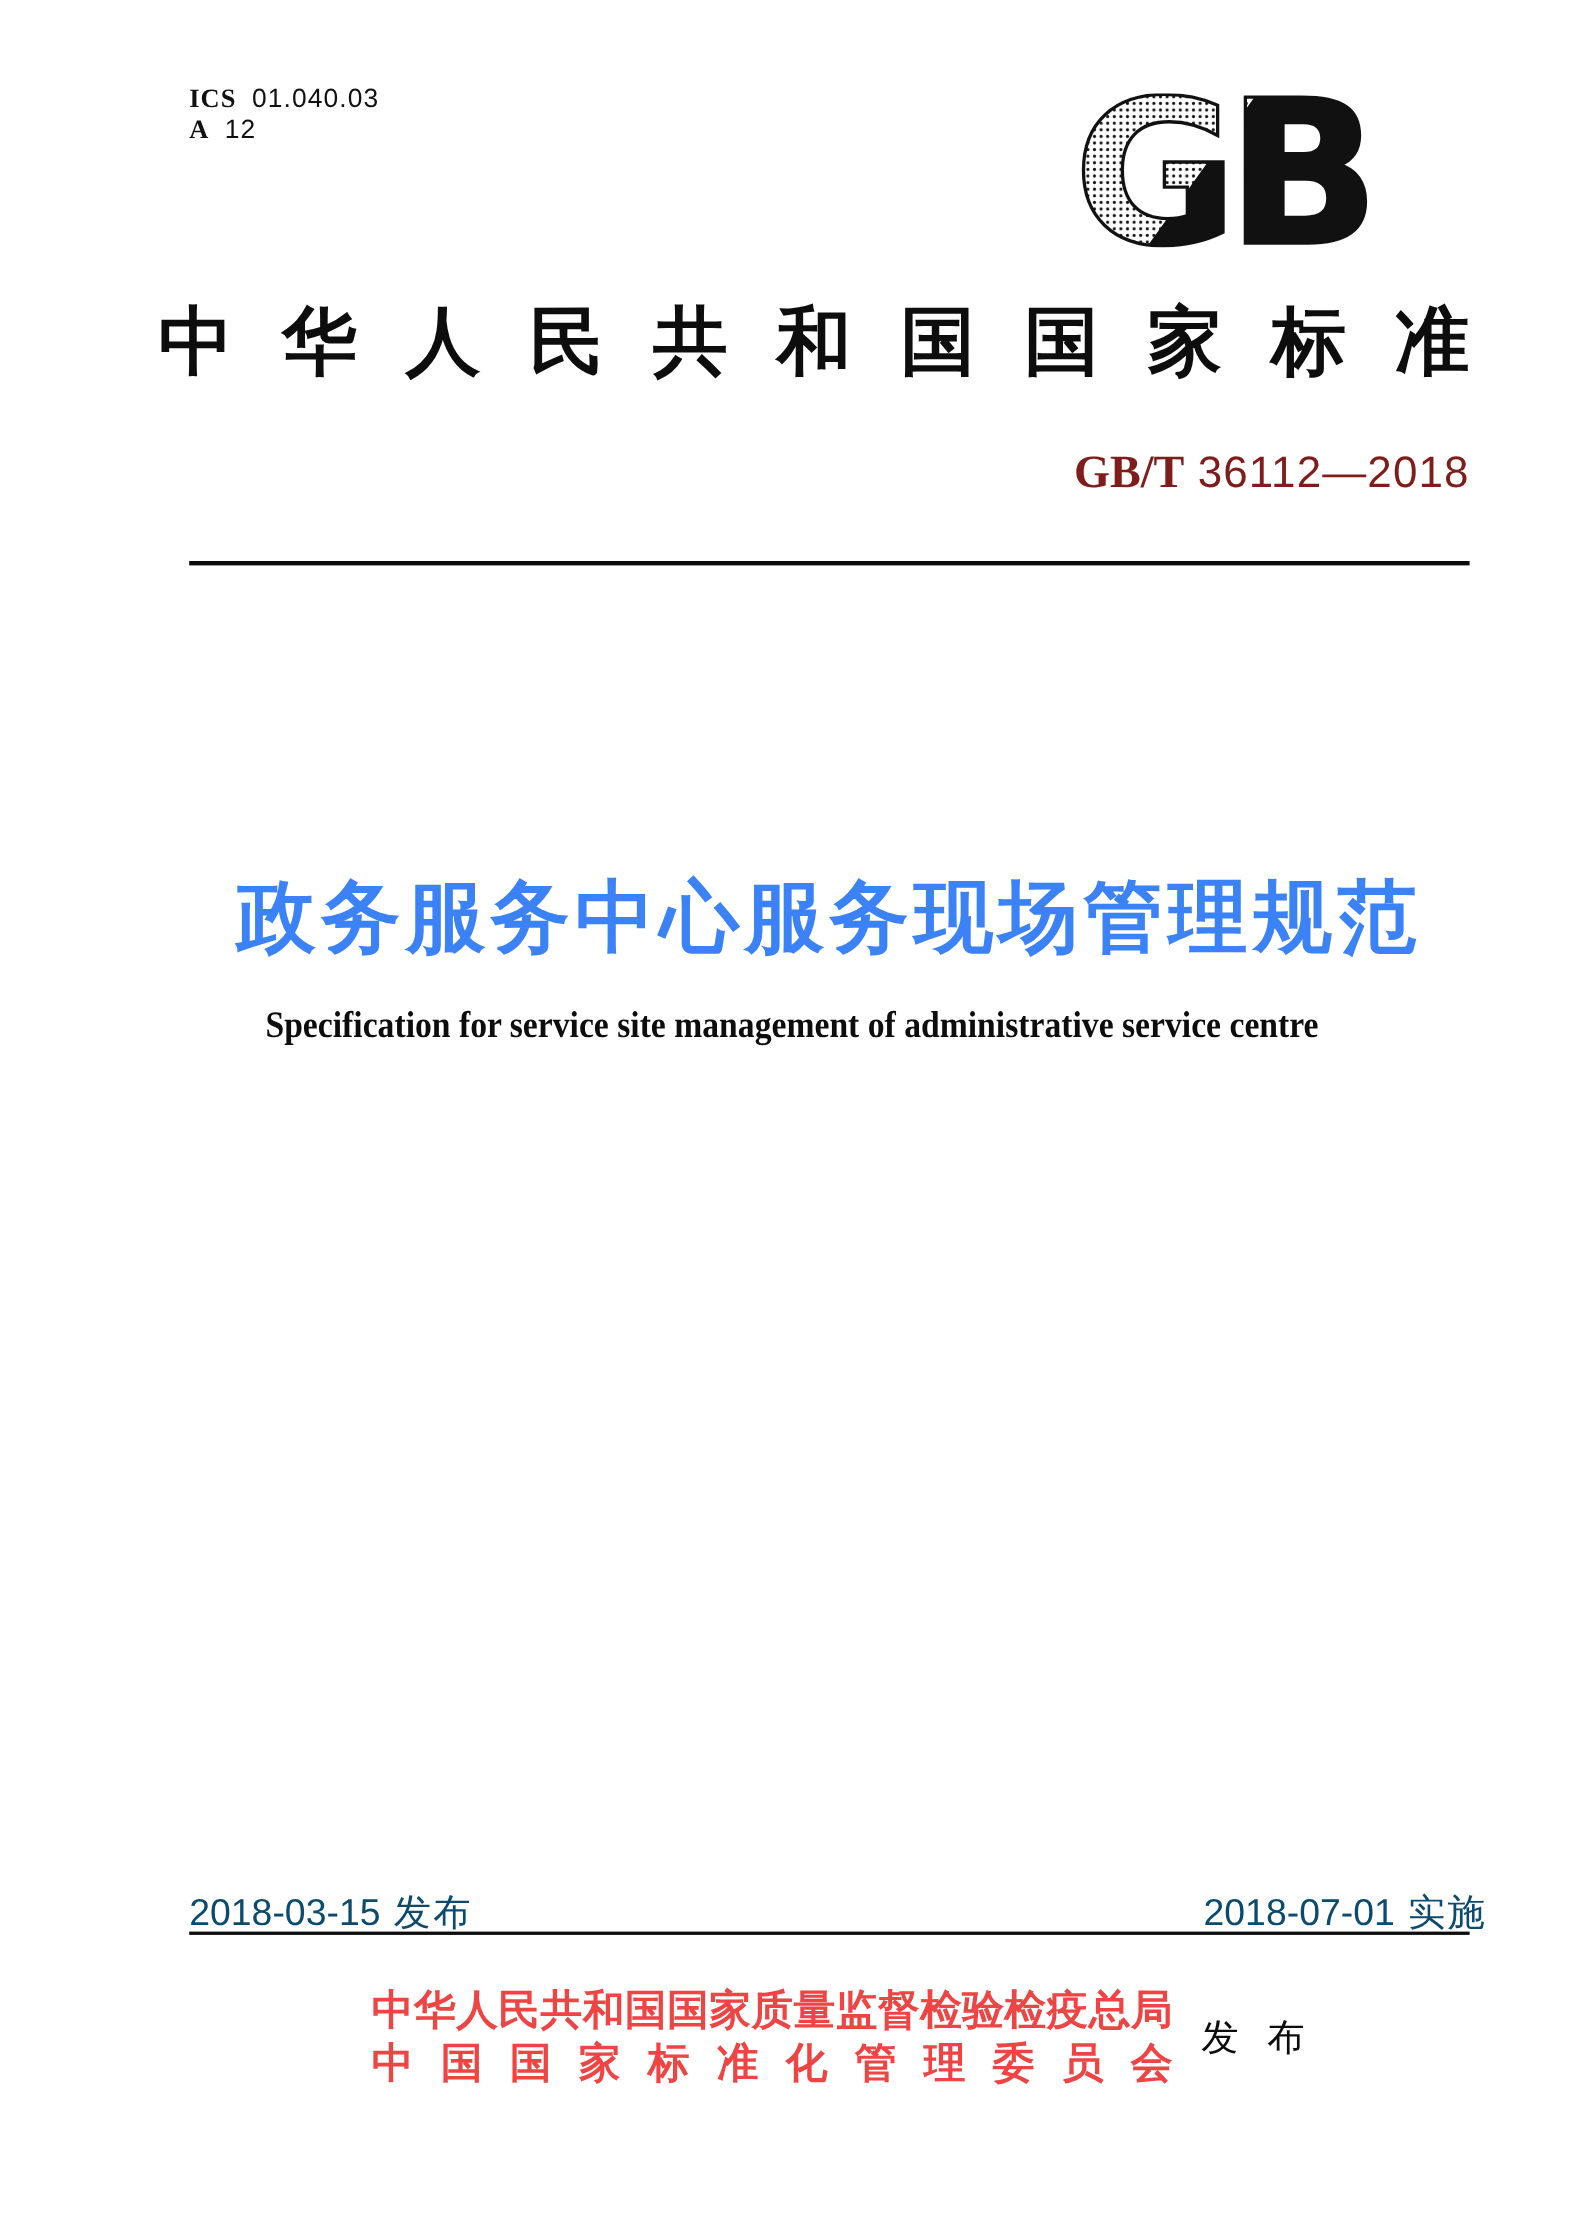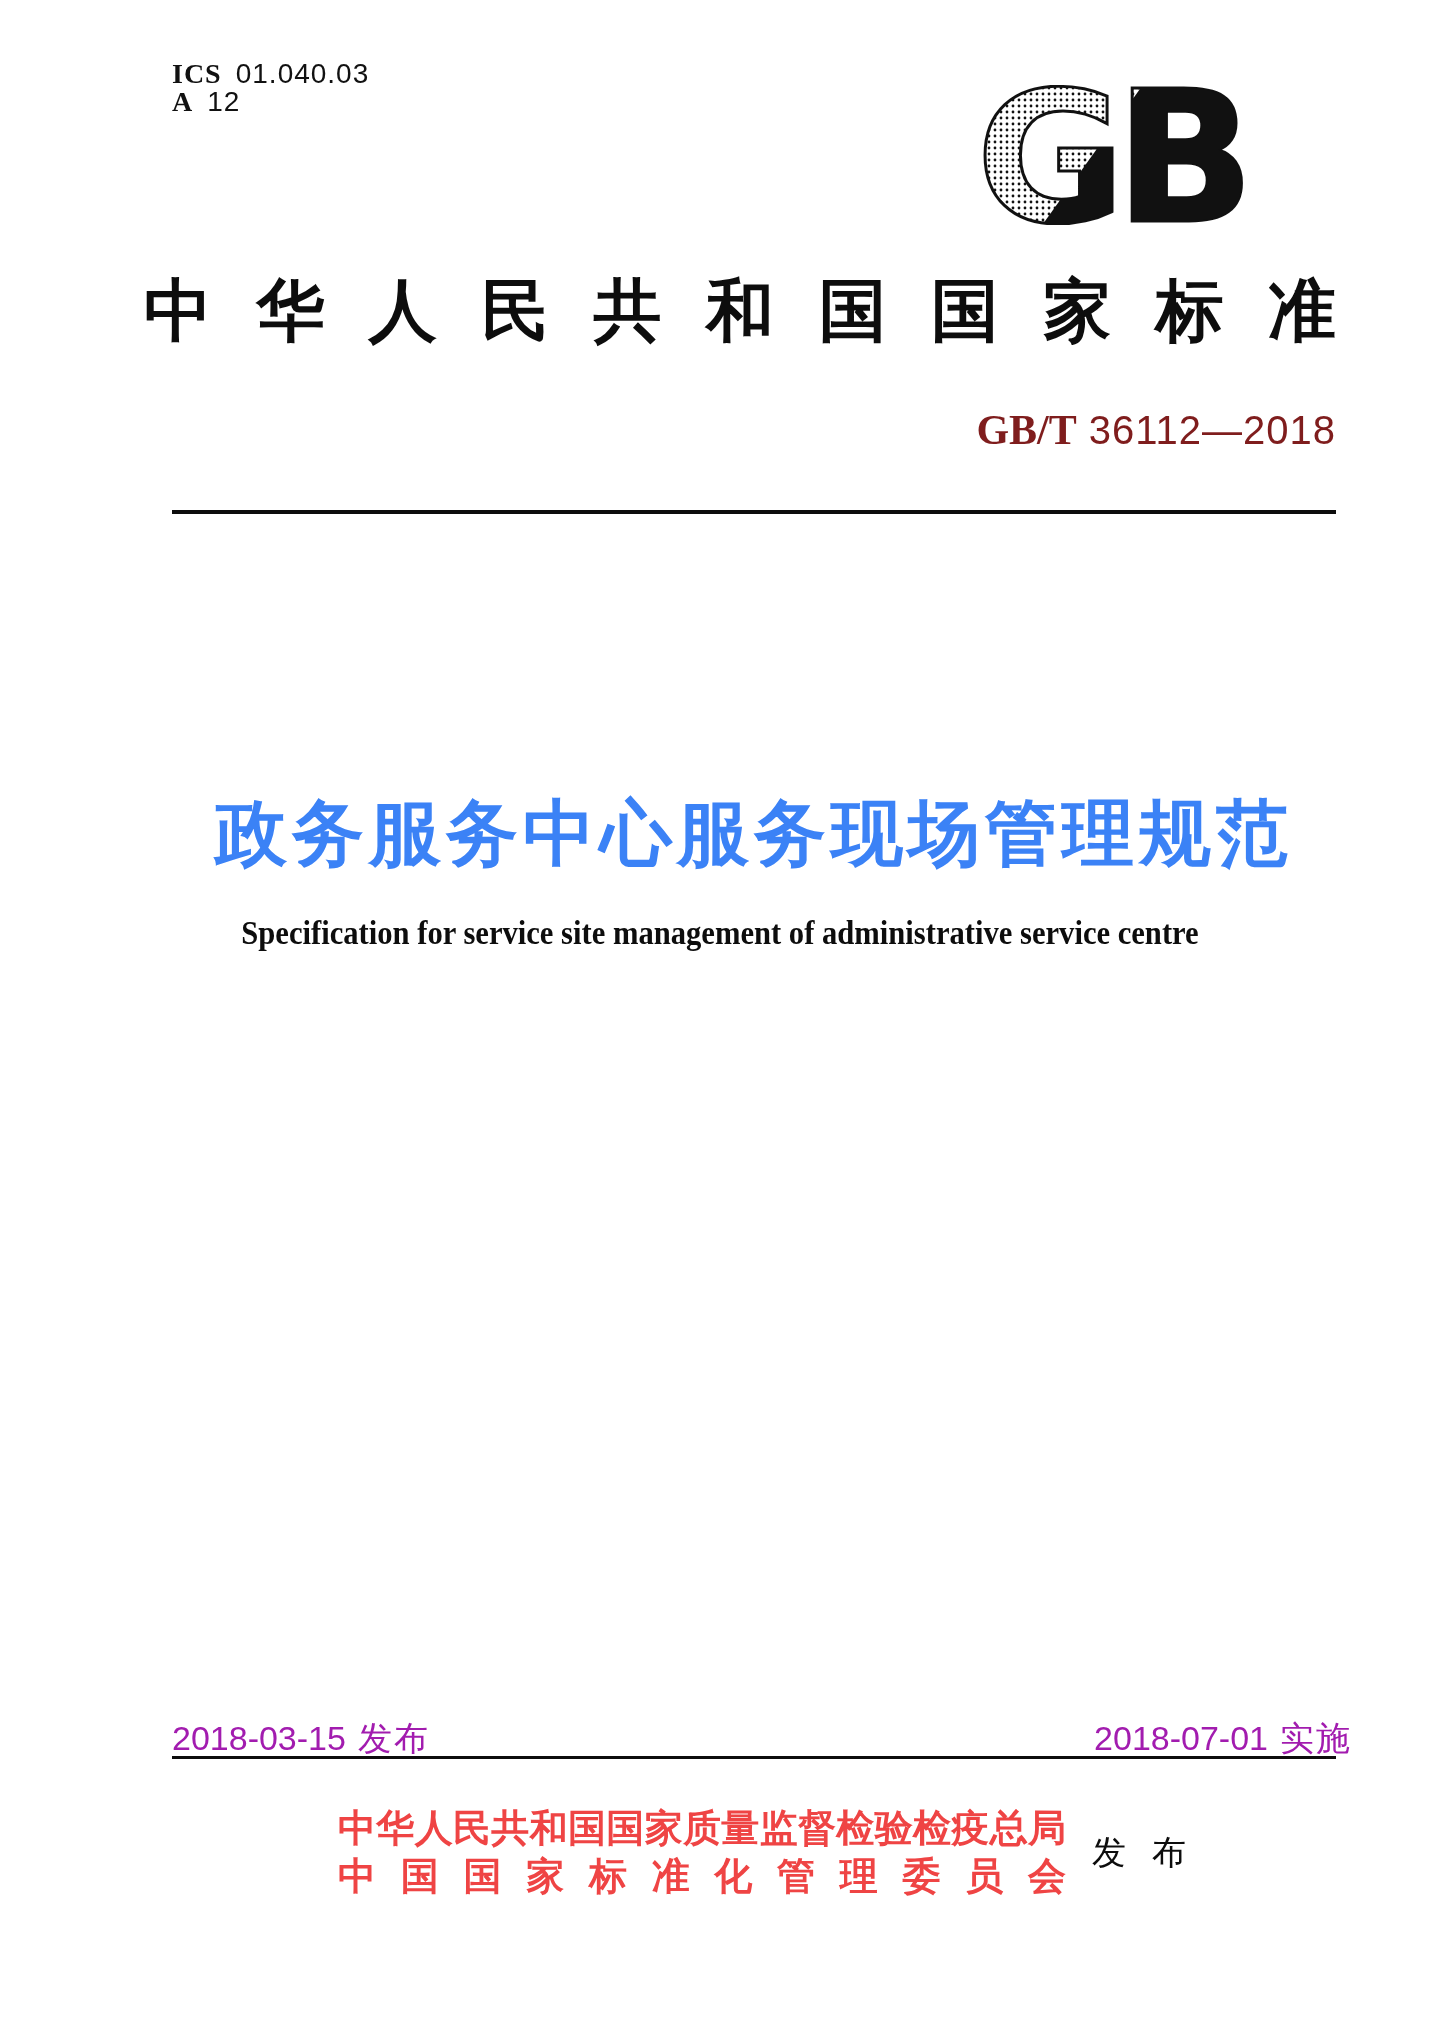--- a/index.html
+++ b/index.html
@@ -11,23 +11,23 @@
     background: #ffffff;
     color: #111111;
     font-family: "Liberation Sans", "DejaVu Sans", sans-serif;
     overflow: hidden;
   }
 
   
   .ics-block {
     position: absolute;
     left: 172px;
-    top: 60px;
+    top: 76px;
     line-height: 28px;
-    font-size: 28px;
+    font-size: 24px;
     white-space: nowrap;
   }
   .ics-label, .class-label {
     font-family: "Liberation Serif", "DejaVu Serif", serif;
     font-weight: bold;
     letter-spacing: 1px;
   }
   .ics-code, .class-code {
     font-family: "Liberation Sans", "DejaVu Sans", sans-serif;
     margin-left: 14px;
@@ -118,21 +118,21 @@
     white-space: nowrap;
     color: #0d0d0d;
   }
 
   
   .date-line {
     position: absolute;
     top: 1716px;
     font-size: 34px;
     white-space: nowrap;
-    color: #a21caf;
+    color: #0c4a6e;
     font-family: "Liberation Sans", "DejaVu Sans", sans-serif;
   }
   .date-issue { left: 172px; }
   .date-impl { right: 88px; }
   .date-label { margin-left: 12px; letter-spacing: 2px; }
 
   
   .publisher-block {
     position: absolute;
     left: 338px;

